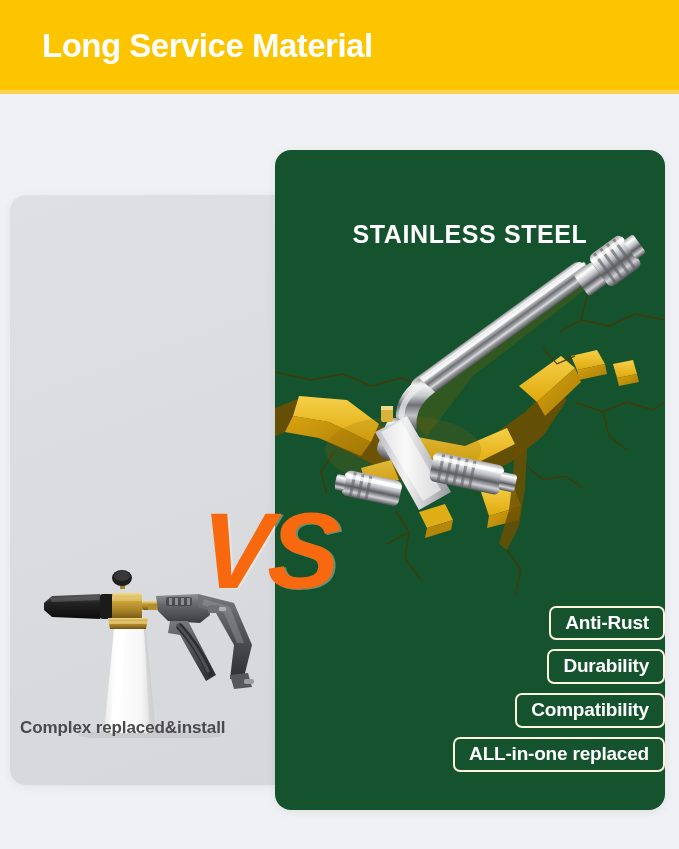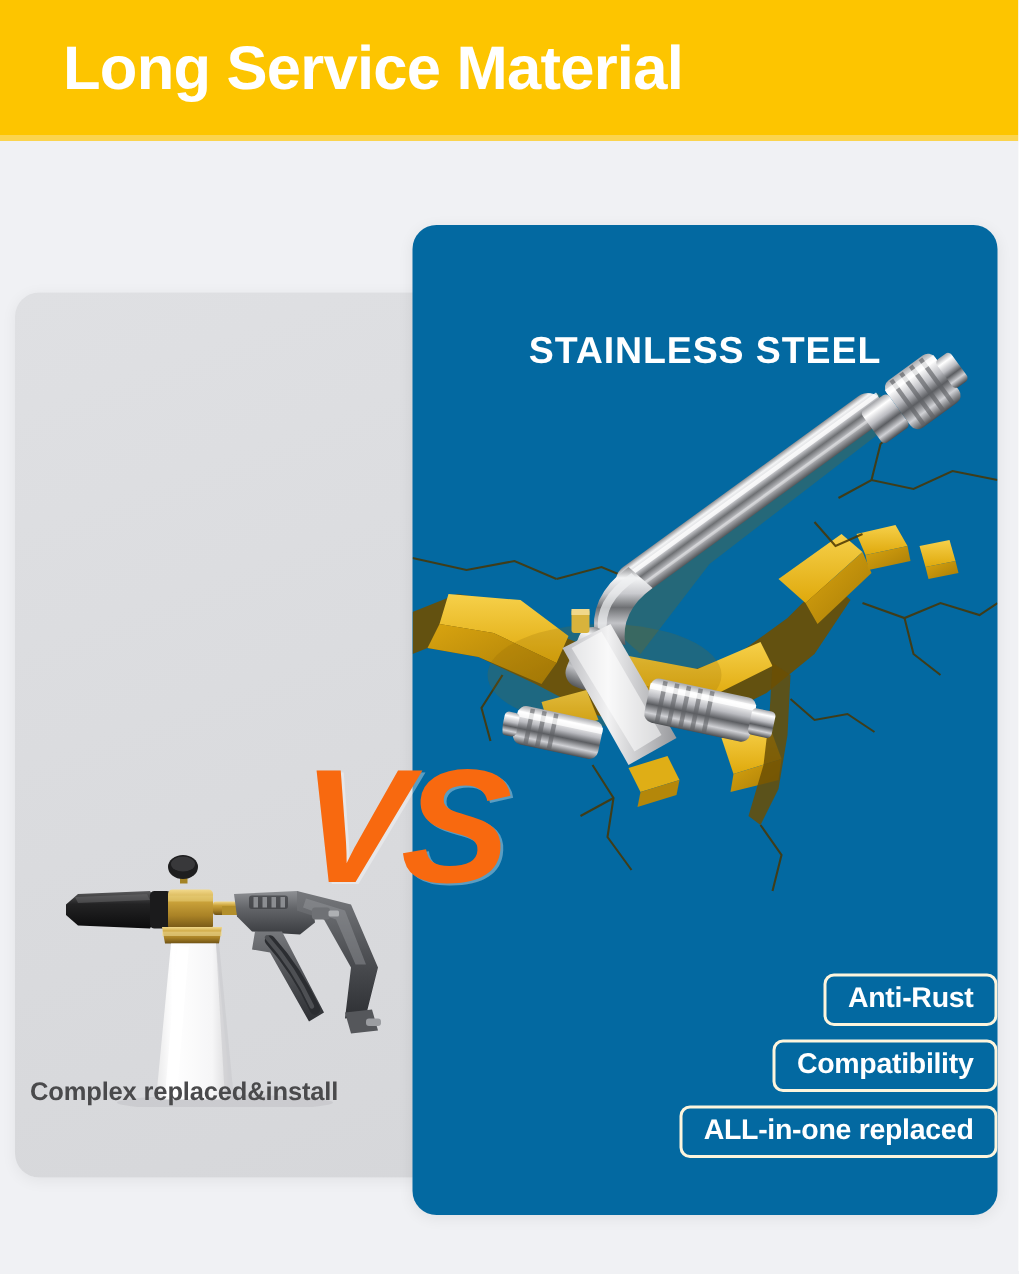--- a/index.html
+++ b/index.html
@@ -31,21 +31,21 @@
   .banner-underline {
     position: absolute;
     left: 0; top: 90px;
     width: 679px;
     height: 4px;
     background: #fbd44e;
   }
   .banner-title {
     margin-left: 42px;
     color: #ffffff;
-    font-size: 41px;
+    font-size: 33px;
     font-weight: bold;
     letter-spacing: -0.5px;
     line-height: 1;
     font-family: "Liberation Sans", sans-serif;
   }
 
   
   .panel-brass {
     position: absolute;
     left: 10px;
@@ -81,21 +81,21 @@
     letter-spacing: -0.1px;
   }
 
   
   .panel-steel {
     position: absolute;
     left: 275px;
     top: 150px;
     width: 390px;
     height: 660px;
-    background: #0369a1;
+    background: #14532d;
     border-radius: 16px;
     overflow: hidden;
     box-shadow: 0 2px 10px rgba(0,0,0,0.07);
   }
   .steel-label {
     position: absolute;
     left: 0; top: 70px;
     width: 390px;
     text-align: center;
     color: #ffffff;
@@ -398,20 +398,21 @@
 
       <rect x="46" y="186" width="12" height="16" rx="2" fill="#d8b33c"></rect>
       <rect x="46" y="186" width="12" height="4" fill="#f0d88a"></rect>
 
       <path d="M84,292 L110,284 L118,300 L92,308 Z" fill="#dfae16"></path>
       <path d="M92,308 L118,300 L116,310 L90,318 Z" fill="#b4870a"></path>
     </svg>
 
     <div class="badges">
       <div class="badge">Anti-Rust</div>
+      <div class="badge">Durability</div>
       <div class="badge">Compatibility</div>
       <div class="badge">ALL-in-one replaced</div>
     </div>
   </div>
 
   <div class="vs-mark">VS</div>
 
 </div>
 
 </body></html>

